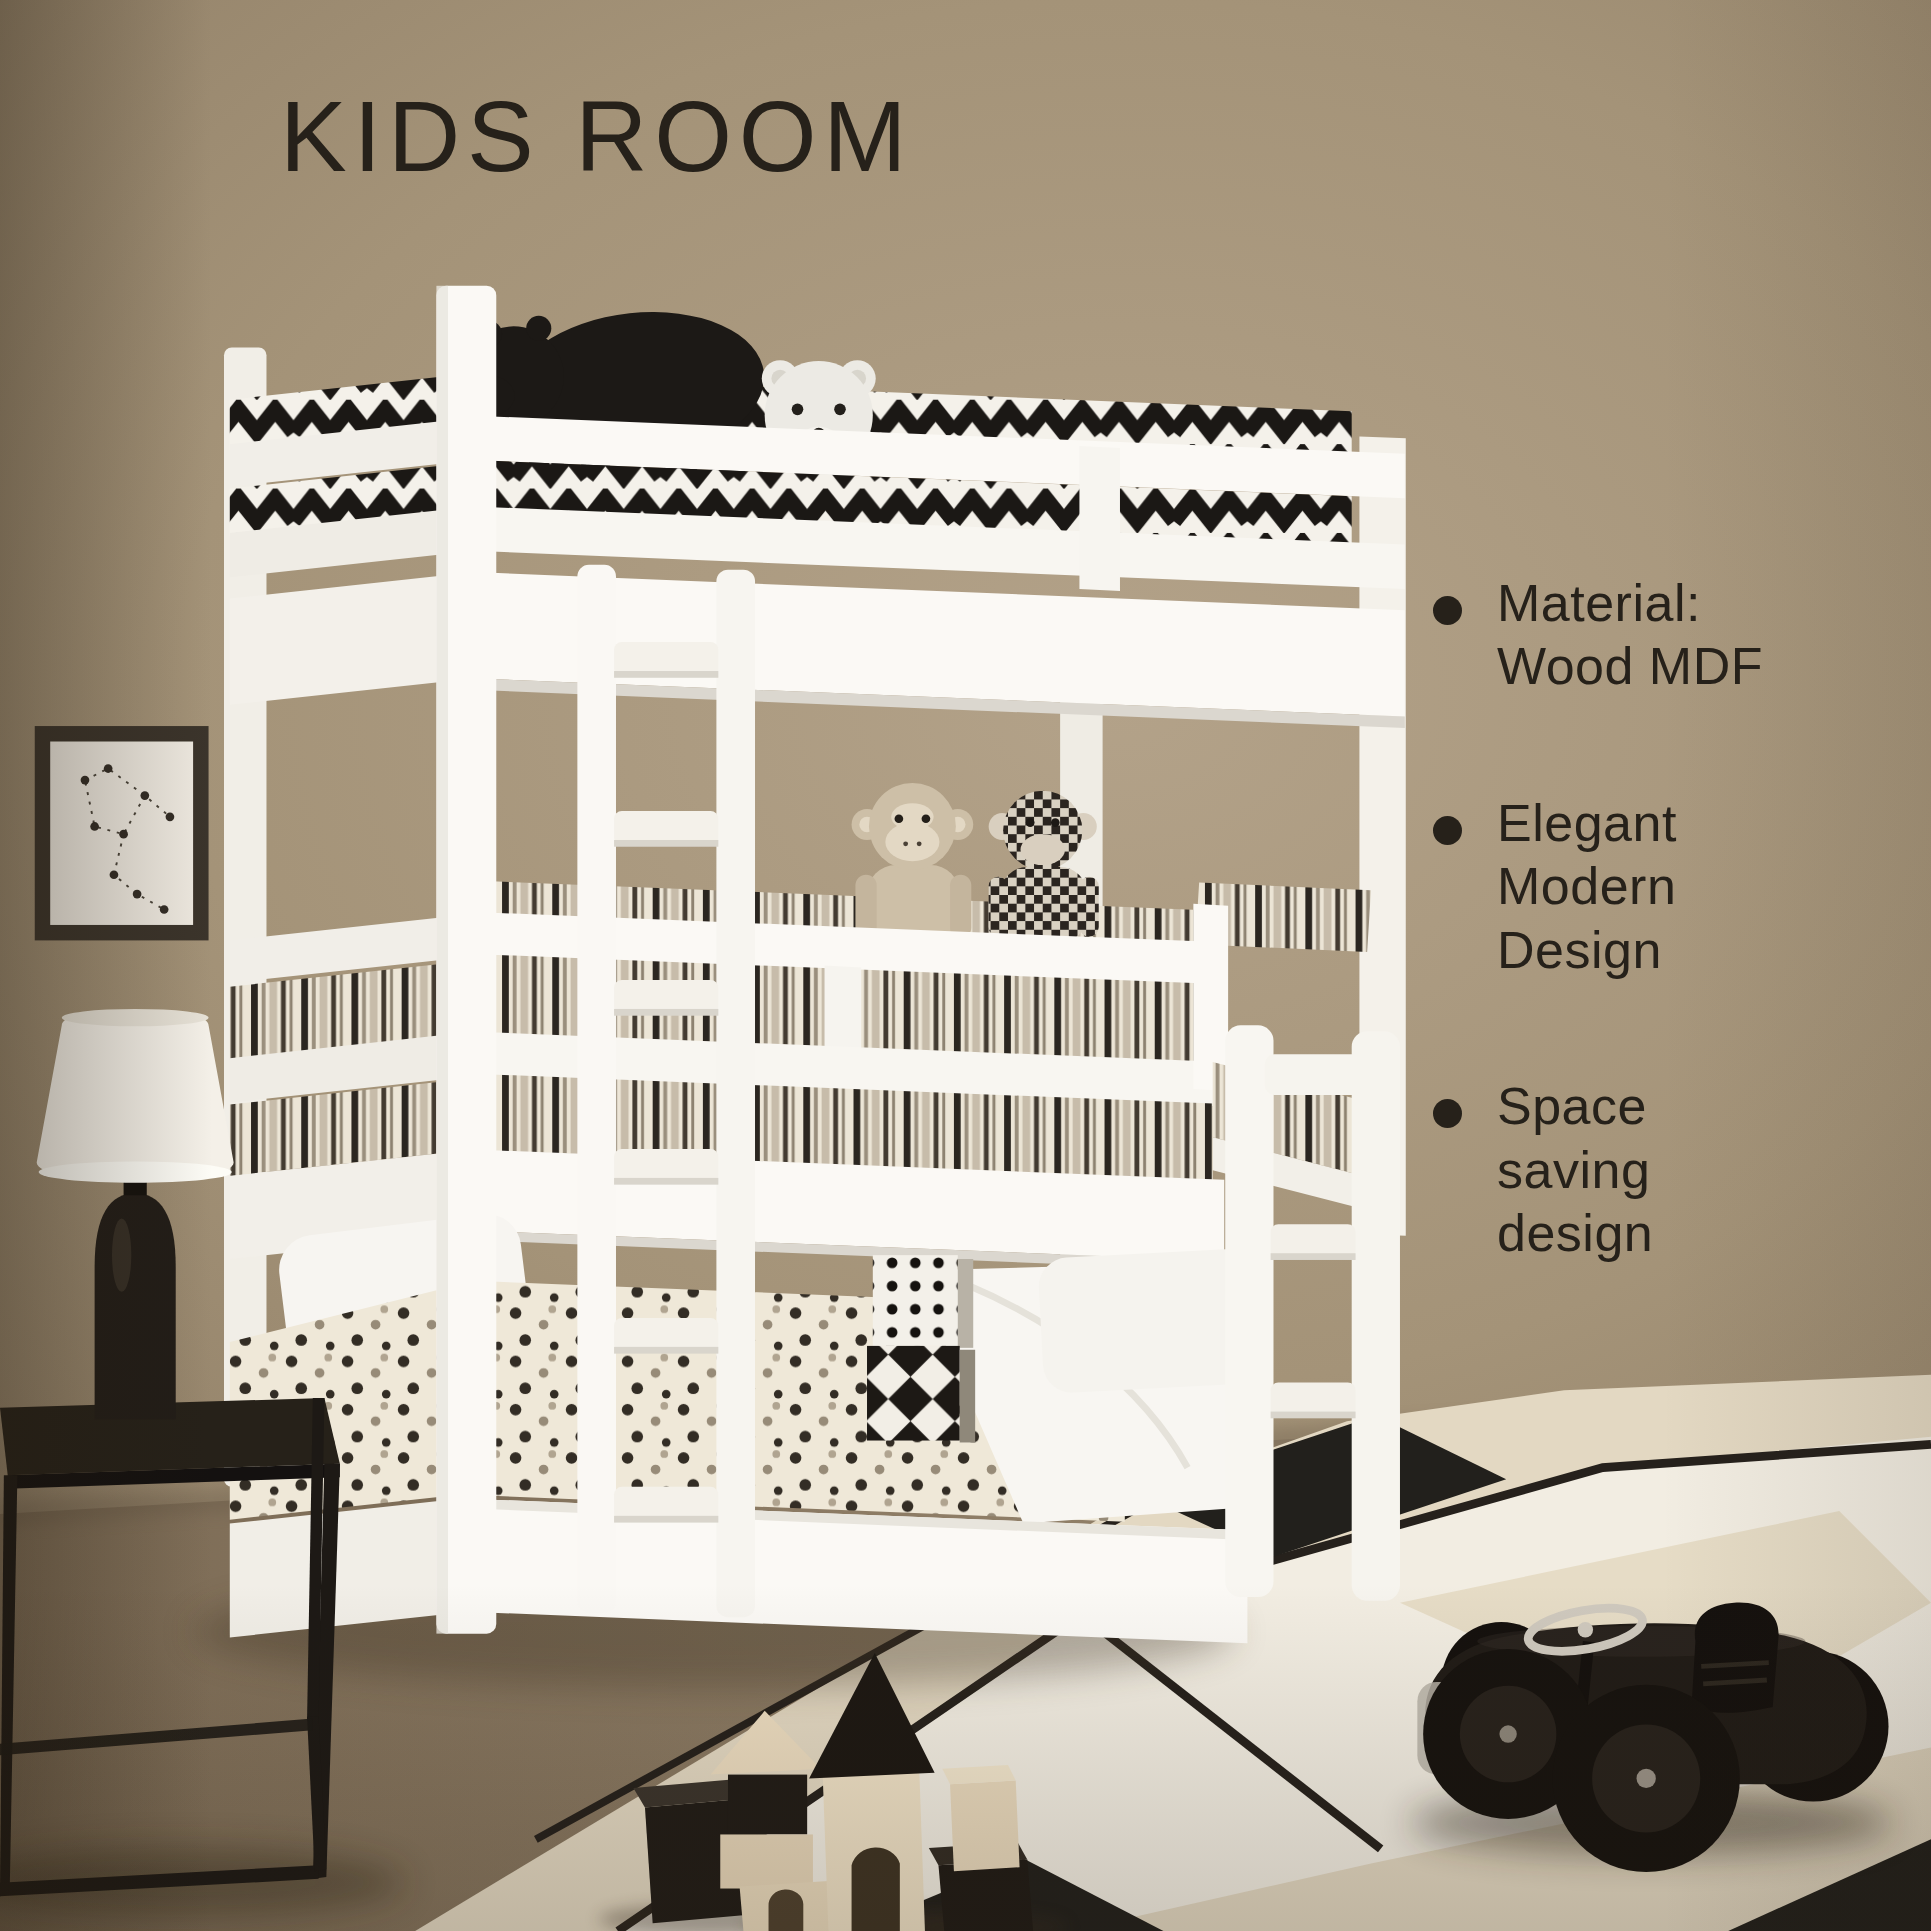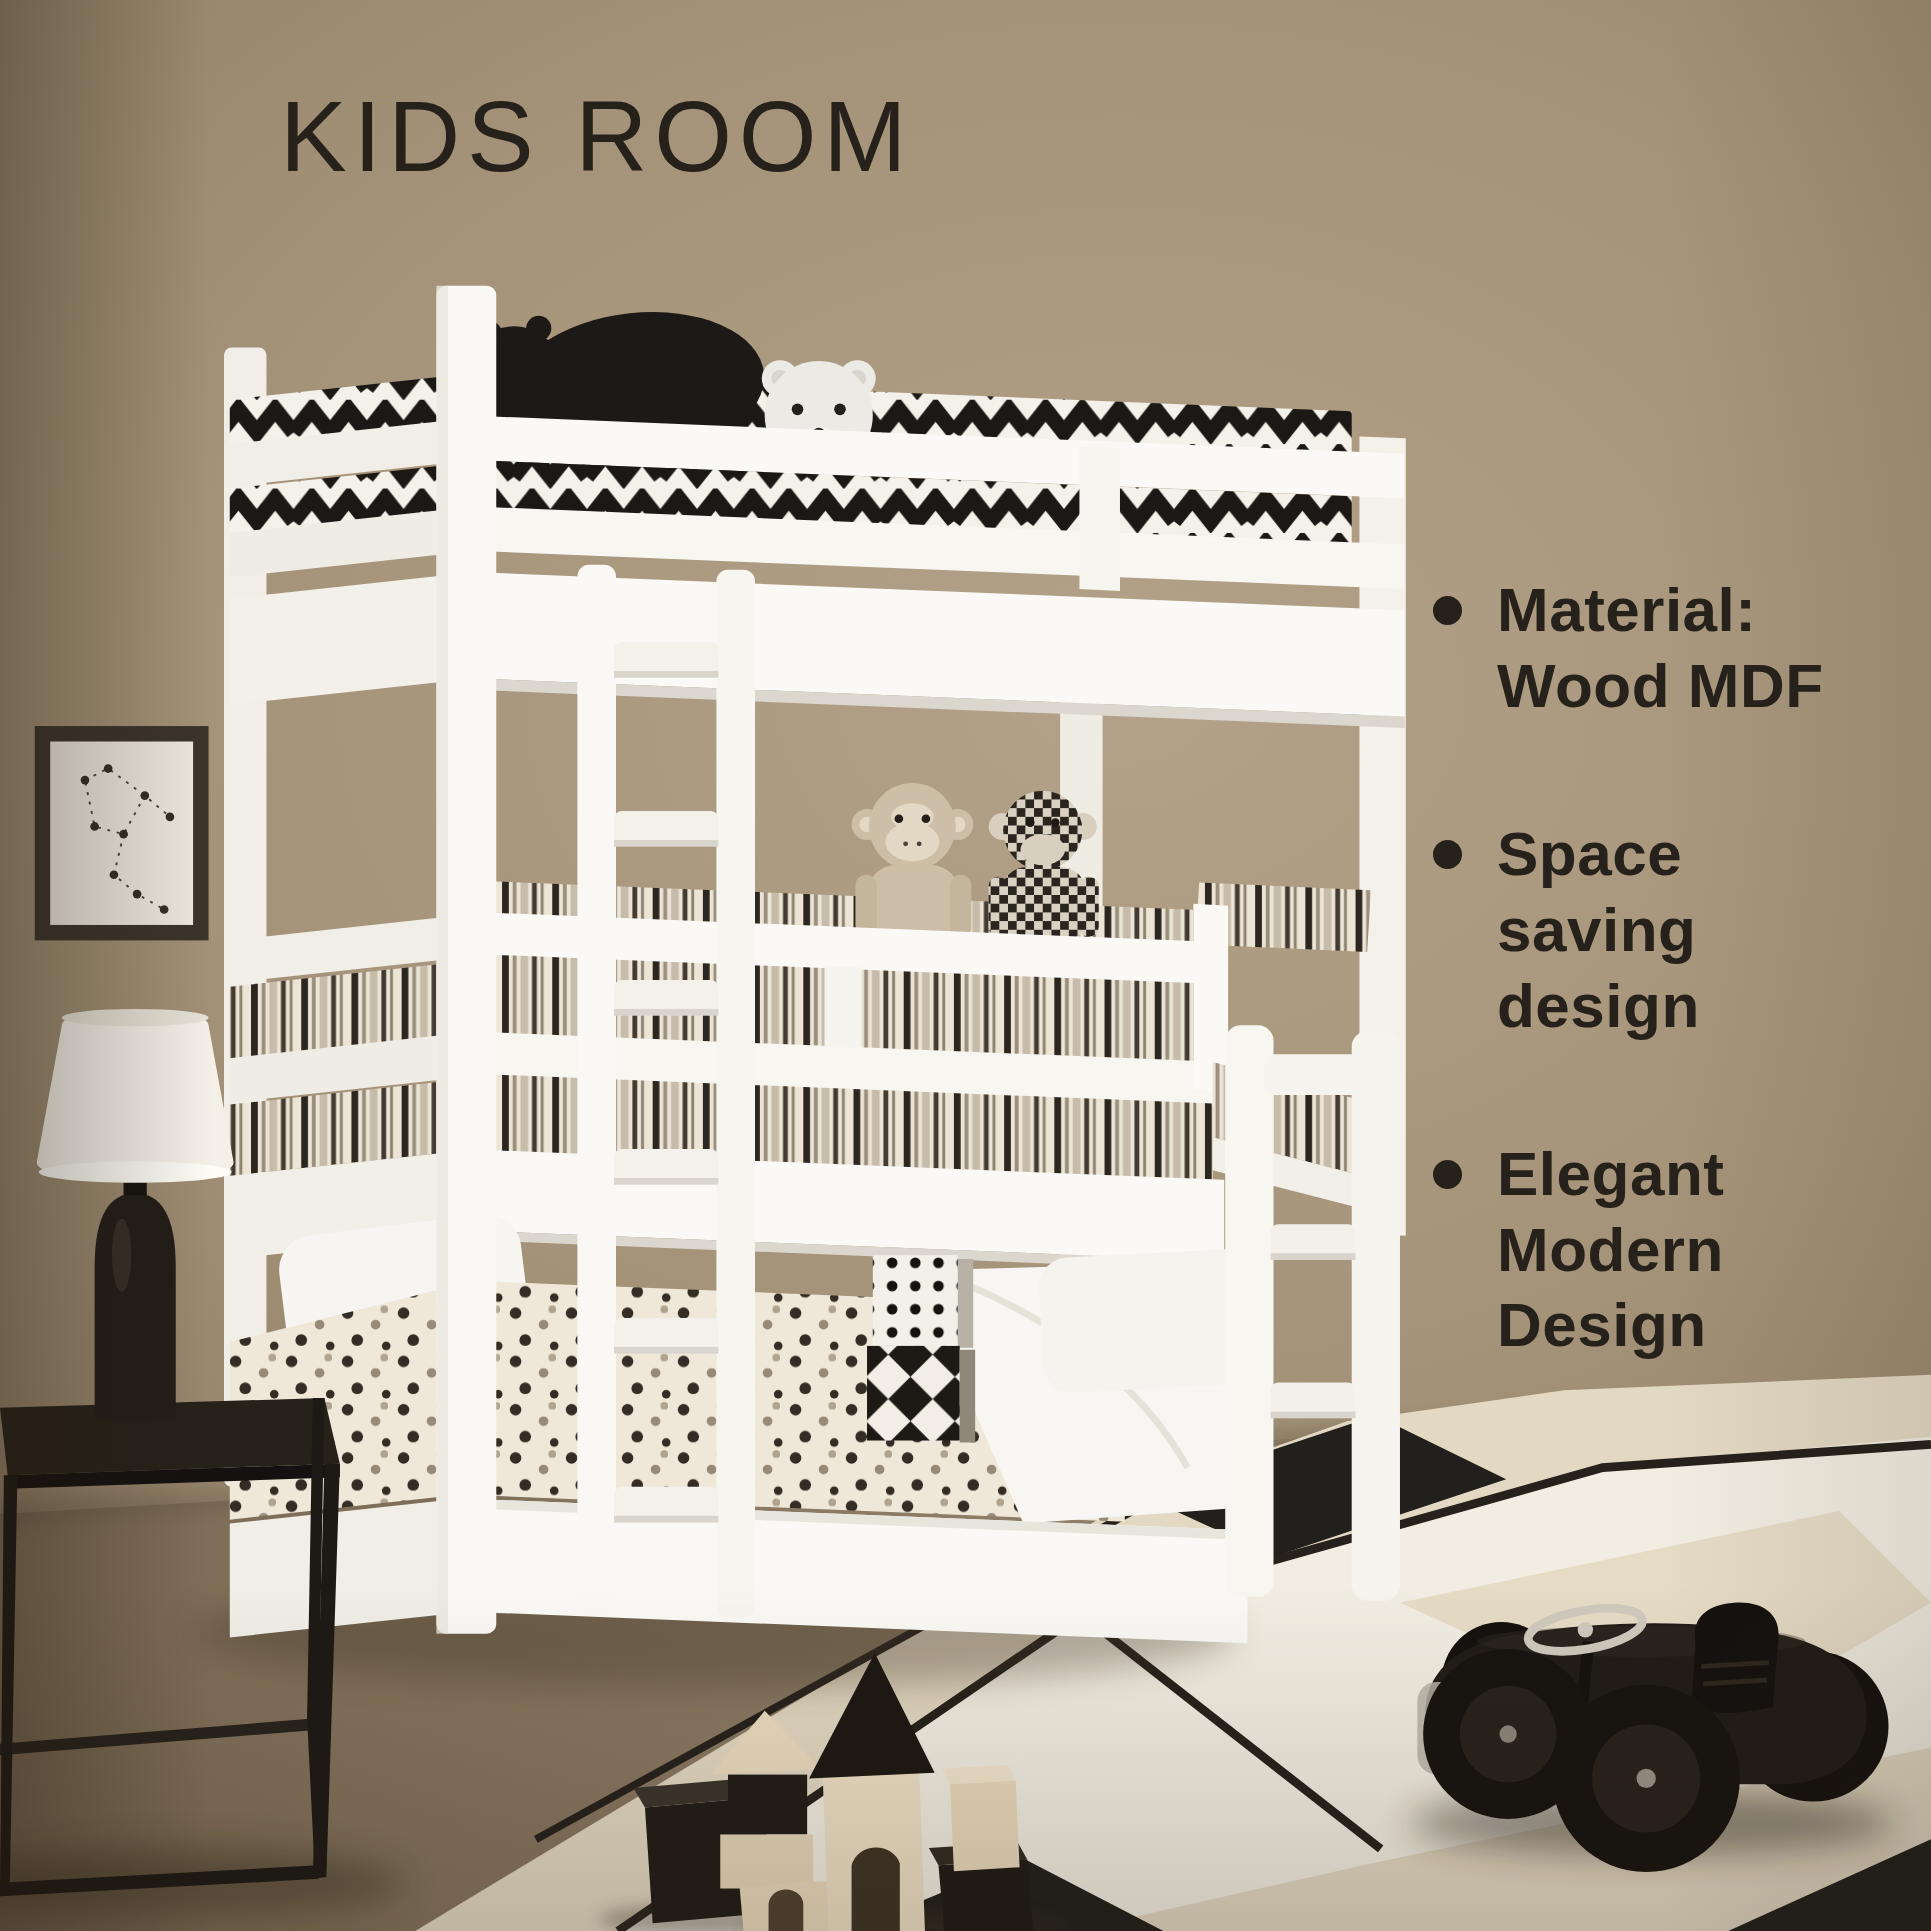--- a/index.html
+++ b/index.html
@@ -20,48 +20,48 @@
     text-align:left;font-size:100px;font-weight:300;letter-spacing:6.8px;
     color:#26211a;z-index:3;
   }
   .features{
     position:absolute;top:572px;left:1433px;width:469px;z-index:3;
     list-style:none;margin:0;padding:0;
   }
   .feature{display:flex;gap:35px;margin-bottom:93px;}
   .dot{flex:0 0 29px;width:29px;height:29px;border-radius:50%;background:#26211a;margin-top:24px;}
   .feature-text{
-    font-size:62px;line-height:1.22;font-weight:700;color:#26211a;
+    font-size:52px;line-height:1.22;font-weight:400;color:#26211a;
     white-space:pre-line;letter-spacing:0.5px;
   }
 </style>
 </head>
 <body>
 
 <div class="stage">
 
   <h1 class="title">KIDS ROOM</h1>
 
   <ul class="features">
     <li class="feature">
       <span class="dot"></span>
       <span class="feature-text">Material:
 Wood MDF</span>
     </li>
     <li class="feature">
       <span class="dot"></span>
+      <span class="feature-text">Elegant
+Modern
+Design</span>
+    </li>
+    <li class="feature">
+      <span class="dot"></span>
       <span class="feature-text">Space
 saving
 design</span>
-    </li>
-    <li class="feature">
-      <span class="dot"></span>
-      <span class="feature-text">Elegant
-Modern
-Design</span>
     </li>
   </ul>
 
   <svg class="scene" viewBox="0 0 2000 2000">
     <defs>
       <pattern id="chevron" width="76" height="46" patternUnits="userSpaceOnUse">
         <rect width="76" height="46" fill="#f4f1ea"></rect>
         <path d="M0,34 L19,10 L38,34 L57,10 L76,34" stroke="#1b1815" stroke-width="16" fill="none"></path>
       </pattern>
       <pattern id="stripes" width="52" height="8" patternUnits="userSpaceOnUse">

